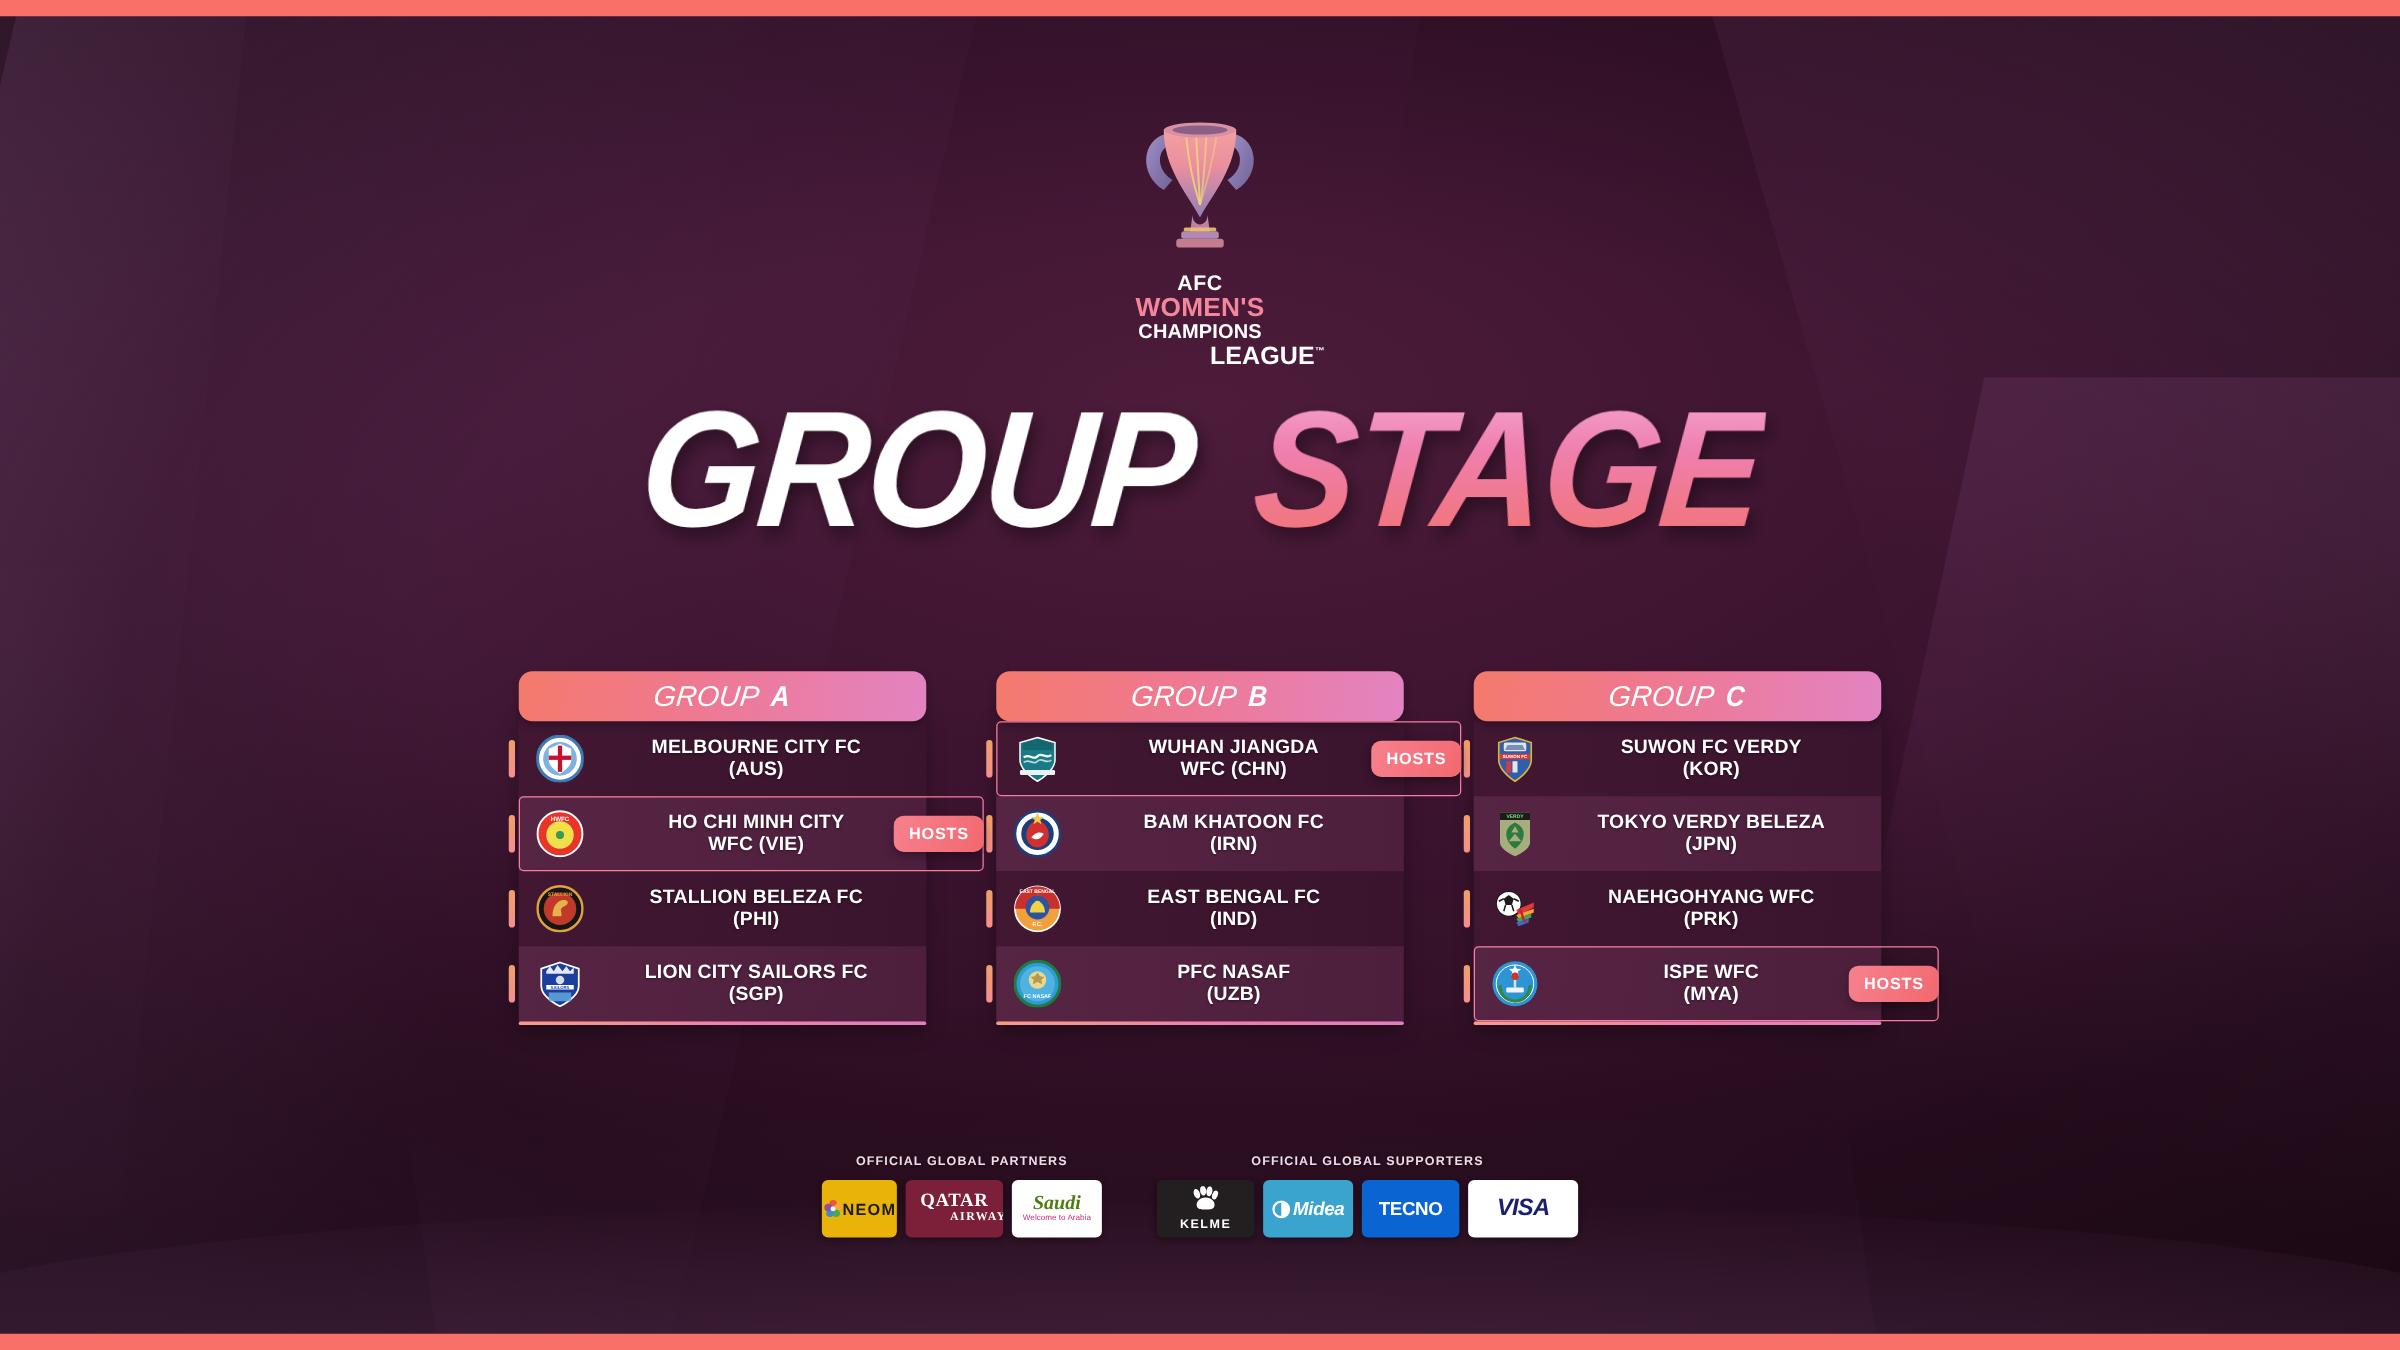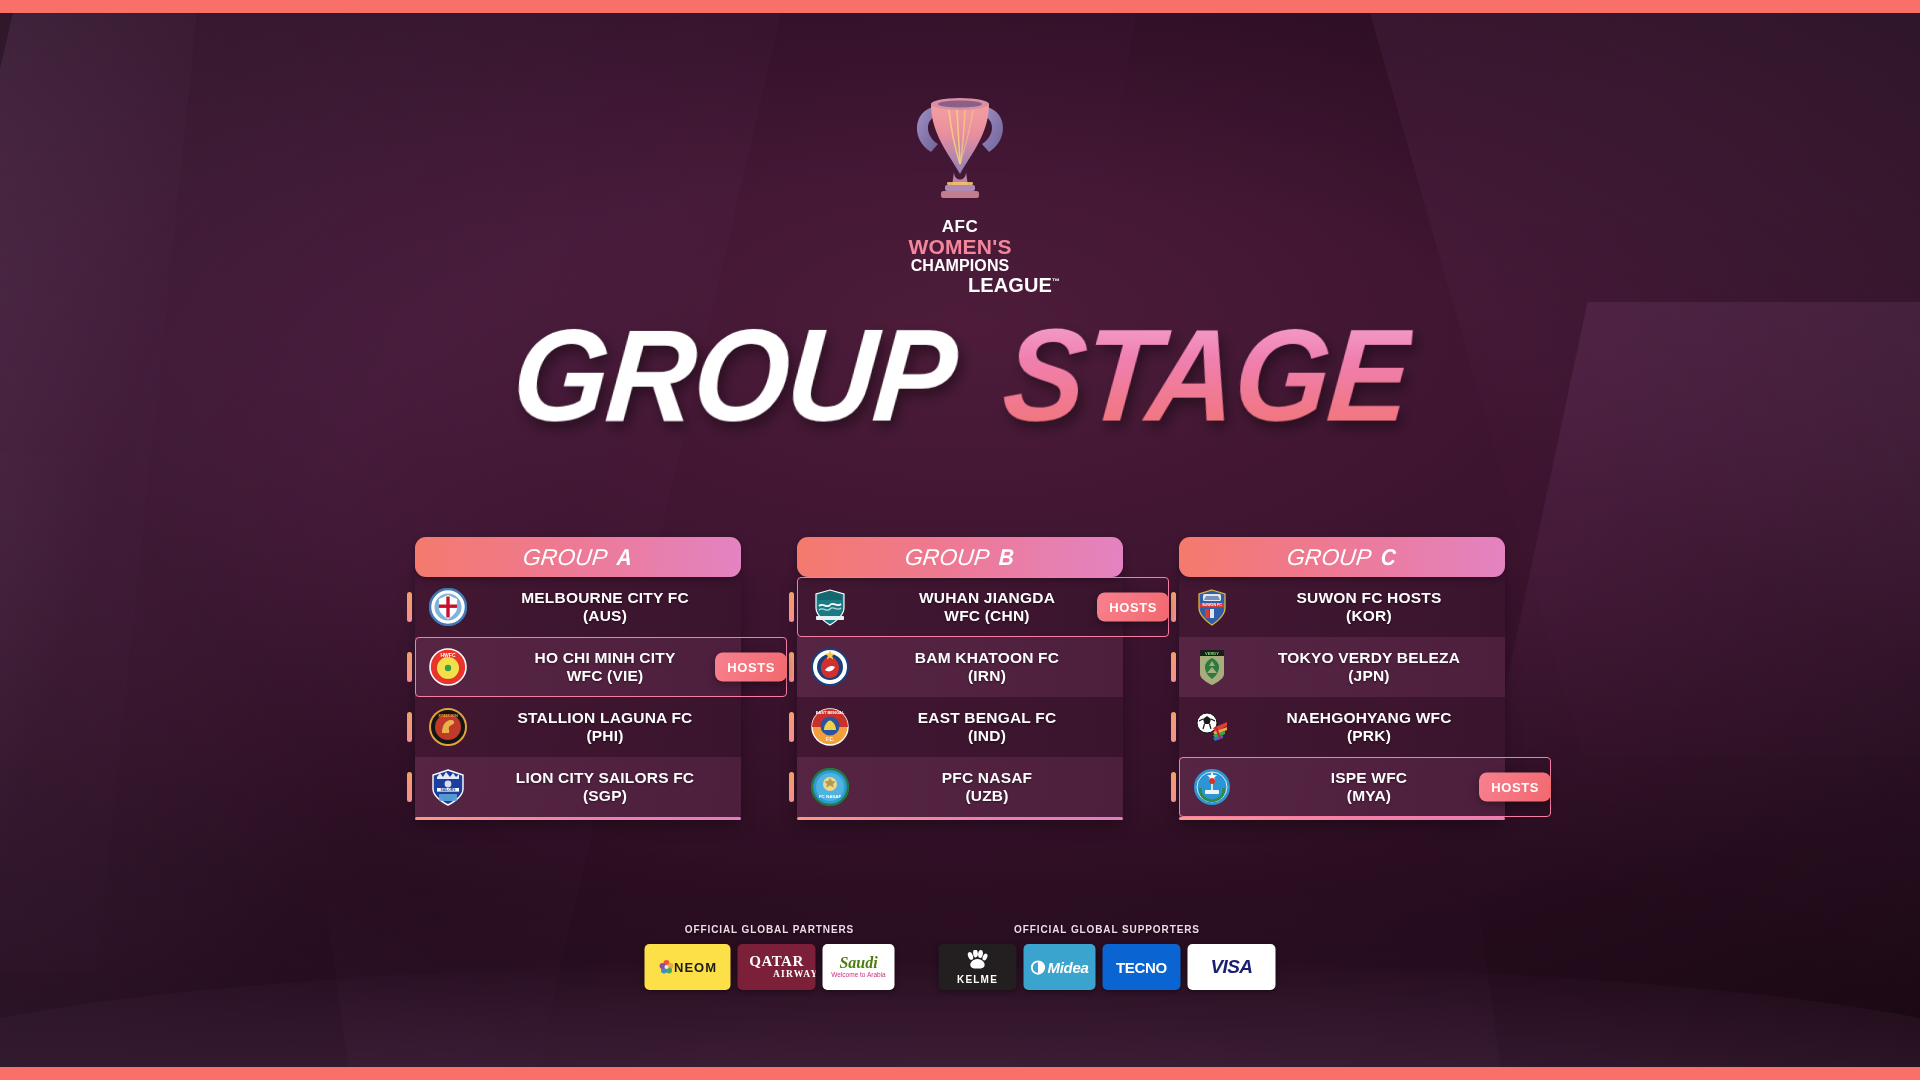--- a/index.html
+++ b/index.html
@@ -176,21 +176,21 @@
   .spon-title {
     font-size:10px; font-weight:bold; color:#f0dce8; letter-spacing:.9px;
     margin-bottom:9px; text-shadow:0 1px 2px rgba(0,0,0,.5);
   }
   .spon-row { display:flex; gap:7px; }
   .spon-tile {
     height:46px; border-radius:5px; display:flex; align-items:center; justify-content:center;
     box-shadow:0 2px 5px rgba(0,0,0,.35);
     overflow:hidden;
   }
-  .sp-neom { width:86px; background:#fde047; }
+  .sp-neom { width:60px; background:#eab308; }
   .sp-qatar { width:78px; background:#7c2039; }
   .sp-saudi { width:72px; background:#ffffff; }
   .sp-kelme { width:78px; background:#231f20; }
   .sp-midea { width:72px; background:#3ba4ce; }
   .sp-tecno { width:78px; background:#0a64d2; }
   .sp-visa  { width:88px; background:#ffffff; }
 
   .neom-txt { font-size:13px; font-weight:bold; color:#1b1b1b; letter-spacing:1px; }
   .qatar-a { font-size:15px; font-weight:bold; color:#fff; font-family:"Liberation Serif", serif; letter-spacing:.5px; line-height:1; }
   .qatar-b { font-size:9.5px; font-weight:bold; color:#fff; font-family:"Liberation Serif", serif; letter-spacing:1.2px; line-height:1.2;margin-left:45px; }
@@ -312,21 +312,21 @@
           <div class="accent"></div>
           <div class="crest">
             <svg viewBox="0 0 38 38">
               <circle cx="19" cy="19" r="18" fill="#151515" stroke="#e0a23c" stroke-width="2"></circle>
               <circle cx="19" cy="19" r="13" fill="#c0392b"></circle>
               <path d="M13 25 C13 18 16 13 21 12 C24 11.5 26 13 25 15 C24 17 21 17 20 19 C19 21 21 23 20 25 Z" fill="#e8b24a"></path>
               <text x="19" y="9" font-size="4" fill="#e0a23c" text-anchor="middle" font-weight="bold">STALLION</text>
             </svg>
           </div>
           <div class="team-name">
-            <div>STALLION LAGUNA FC</div>
+            <div>STALLION BELEZA FC</div>
             <div>(PHI)</div>
           </div>
         </div>
         <div class="team-row light">
           <div class="accent"></div>
           <div class="crest">
             <svg viewBox="0 0 38 38">
               <path d="M19 2 L34 7 V21 C34 30 19 37 19 37 C19 37 4 30 4 21 V7 Z" fill="#1b3f9c" stroke="#fff" stroke-width="1.4"></path>
               <path d="M8 9 L11 5 L14 9 L17 4 L21 9 L24 5 L27 9 L30 6 V11 H8 Z" fill="#e8e8f4"></path>
               <circle cx="19" cy="16" r="3.4" fill="#d8dcec"></circle>
@@ -435,21 +435,21 @@
               <rect x="10" y="6" width="18" height="7" rx="1.5" fill="#dfe6f2"></rect>
               <path d="M11 12 H27 L25 8 H13 Z" fill="#7b8fb5"></path>
               <rect x="7" y="15" width="24" height="4.4" fill="#d63b3b"></rect>
               <text x="19" y="18.4" font-size="3.6" fill="#fff" text-anchor="middle" font-weight="bold">SUWON FC</text>
               <rect x="12" y="21" width="4" height="9" fill="#d63b3b"></rect>
               <rect x="17" y="21" width="4" height="9" fill="#dfe6f2"></rect>
               <rect x="22" y="21" width="4" height="9" fill="#2e5fa8"></rect>
             </svg>
           </div>
           <div class="team-name">
-            <div>SUWON FC HOSTS</div>
+            <div>SUWON FC VERDY</div>
             <div>(KOR)</div>
           </div>
         </div>
         <div class="team-row light">
           <div class="accent"></div>
           <div class="crest">
             <svg viewBox="0 0 38 38">
               <path d="M7 2 H31 V26 C31 32 19 37 19 37 C19 37 7 32 7 26 Z" fill="#a8ad7e"></path>
               <rect x="7" y="2" width="24" height="6" fill="#1b1b1b"></rect>
               <text x="19" y="6.6" font-size="4" fill="#7fe07f" text-anchor="middle" font-weight="bold">VERDY</text>

